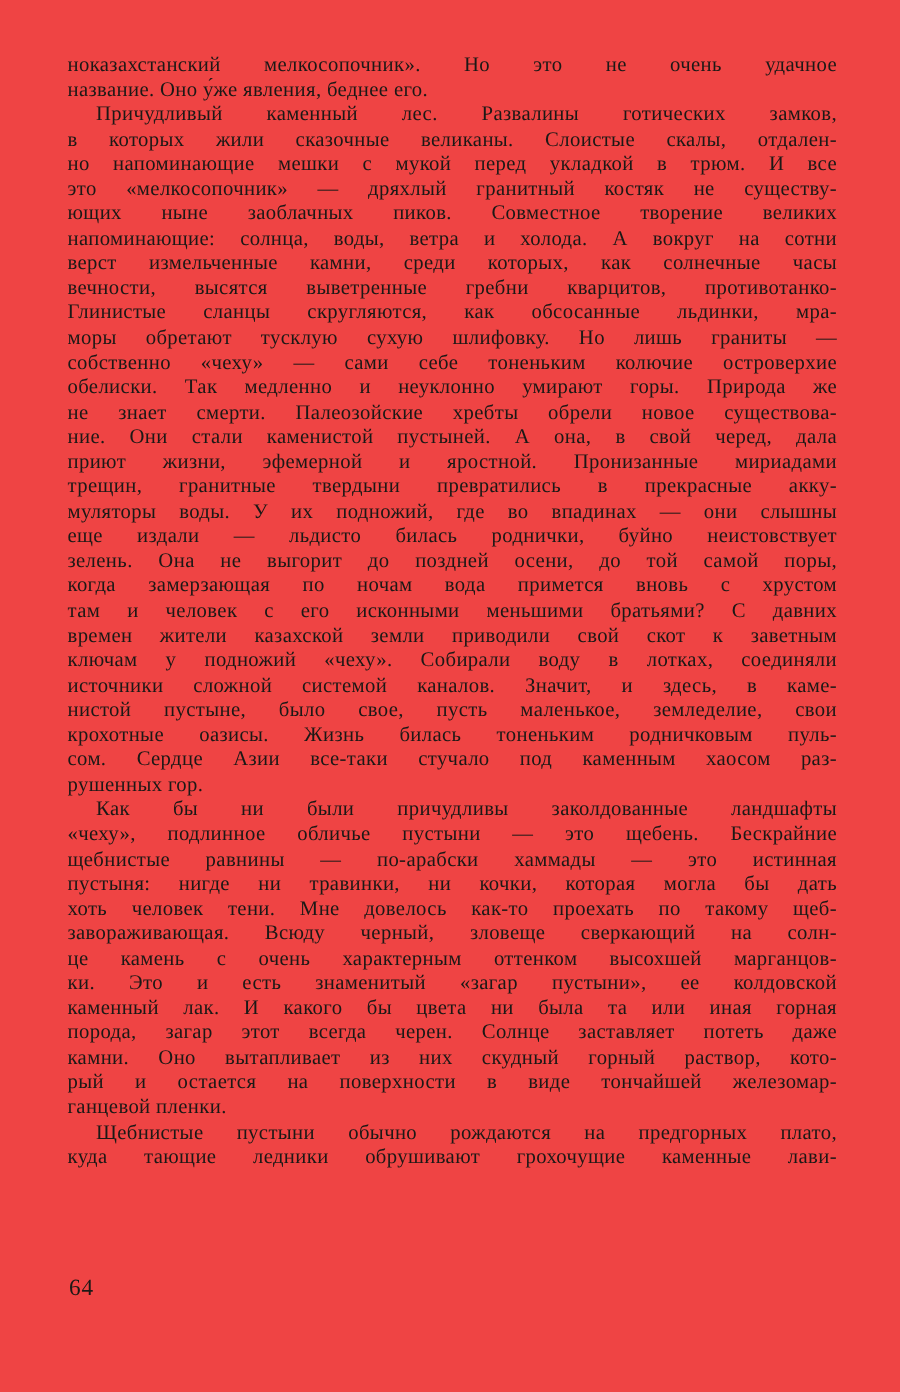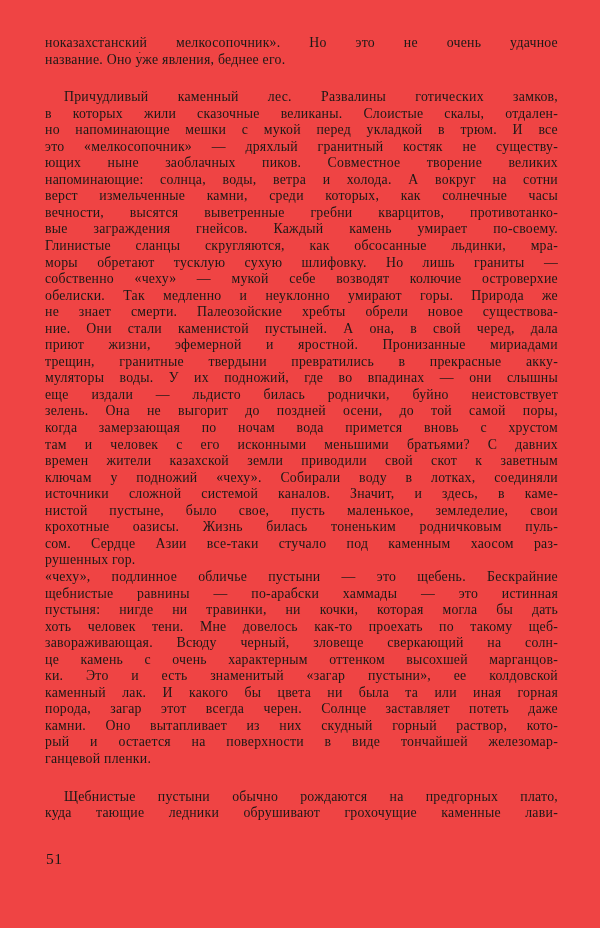--- a/index.html
+++ b/index.html
@@ -35,21 +35,20 @@
   }
   .text-line.justify {
     white-space: normal;
   }
   .text-line.para-end {
     text-align: right;
     text-align-last: left;
   }
   .text-line.indent {
     text-indent: 19px;
-    margin-top: 21px;
   }
   .page-number {
     position: absolute;
     left: 46px;
     top: 850px;
     font-size: 15.5px;
     letter-spacing: 0.5px;
     color: #1b1916;
   }
 </style>
@@ -61,50 +60,50 @@
       <div class="text-line justify">ноказахстанский мелкосопочник». Но это не очень удачное</div>
       <div class="text-line para-end">название. Оно у́же явления, беднее его.</div>
       <div class="text-line justify indent">Причудливый каменный лес. Развалины готических замков,</div>
       <div class="text-line justify">в которых жили сказочные великаны. Слоистые скалы, отдален-</div>
       <div class="text-line justify">но напоминающие мешки с мукой перед укладкой в трюм. И все</div>
       <div class="text-line justify">это «мелкосопочник» — дряхлый гранитный костяк не существу-</div>
       <div class="text-line justify">ющих ныне заоблачных пиков.  Совместное творение великих</div>
       <div class="text-line justify">напоминающие: солнца, воды,  ветра и холода. А вокруг на сотни</div>
       <div class="text-line justify">верст измельченные камни, среди которых, как солнечные часы</div>
       <div class="text-line justify">вечности, высятся выветренные гребни кварцитов, противотанко-</div>
-      <div class="text-line justify">вые заграждения гнейсов. Каждый камень умирает  по-своему.</div>
       <div class="text-line justify">Глинистые сланцы скругляются, как обсосанные льдинки, мра-</div>
       <div class="text-line justify">моры обретают тусклую сухую шлифовку. Но лишь граниты —</div>
-      <div class="text-line justify">собственно «чеху» — мукой себе возводят колючие островерхие</div>
+      <div class="text-line justify">собственно «чеху» — сами себе тоненьким колючие островерхие</div>
       <div class="text-line justify">обелиски. Так медленно и неуклонно умирают горы. Природа же</div>
       <div class="text-line justify">не знает смерти. Палеозойские хребты  обрели новое  существова-</div>
       <div class="text-line justify">ние. Они стали каменистой пустыней. А она, в свой черед, дала</div>
       <div class="text-line justify">приют жизни, эфемерной и яростной. Пронизанные мириадами</div>
       <div class="text-line justify">трещин, гранитные твердыни превратились в прекрасные акку-</div>
       <div class="text-line justify">муляторы воды. У их подножий, где во впадинах — они слышны</div>
       <div class="text-line justify">еще издали — льдисто билась роднички, буйно неистовствует</div>
       <div class="text-line justify">зелень.  Она не выгорит до поздней  осени, до той самой поры,</div>
       <div class="text-line justify">когда  замерзающая по ночам  вода примется  вновь с хрустом</div>
       <div class="text-line justify">там и человек с его исконными  меньшими братьями? С давних</div>
       <div class="text-line justify">времен жители казахской земли приводили свой скот к заветным</div>
       <div class="text-line justify">ключам у подножий «чеху». Собирали воду в лотках, соединяли</div>
       <div class="text-line justify">источники сложной системой  каналов. Значит, и здесь, в каме-</div>
       <div class="text-line justify">нистой  пустыне, было свое, пусть маленькое, земледелие, свои</div>
       <div class="text-line justify">крохотные оазисы. Жизнь билась тоненьким родничковым пуль-</div>
       <div class="text-line justify">сом. Сердце Азии все-таки  стучало под каменным хаосом раз-</div>
       <div class="text-line para-end">рушенных гор.</div>
+      <div class="text-line justify indent">Как бы ни  были  причудливы  заколдованные  ландшафты</div>
       <div class="text-line justify">«чеху», подлинное обличье пустыни — это щебень. Бескрайние</div>
       <div class="text-line justify">щебнистые  равнины — по-арабски  хаммады — это истинная</div>
       <div class="text-line justify">пустыня: нигде ни травинки, ни кочки,  которая могла бы дать</div>
       <div class="text-line justify">хоть человек тени. Мне довелось как-то проехать по такому щеб-</div>
       <div class="text-line justify">завораживающая. Всюду черный, зловеще сверкающий на солн-</div>
       <div class="text-line justify">це камень с очень характерным оттенком высохшей марганцов-</div>
       <div class="text-line justify">ки.  Это и есть  знаменитый  «загар  пустыни», ее колдовской</div>
       <div class="text-line justify">каменный лак. И какого бы цвета ни была та или иная  горная</div>
       <div class="text-line justify">порода, загар этот всегда черен. Солнце заставляет потеть даже</div>
       <div class="text-line justify">камни. Оно вытапливает из них скудный горный раствор, кото-</div>
       <div class="text-line justify">рый и остается на поверхности в виде тончайшей железомар-</div>
       <div class="text-line para-end">ганцевой пленки.</div>
       <div class="text-line justify indent">Щебнистые пустыни обычно рождаются на предгорных плато,</div>
       <div class="text-line justify">куда тающие ледники обрушивают грохочущие каменные лави-</div>
     </div>
-  <div class="page-number">51</div>
+  <div class="page-number">64</div>
 </div>
 
 </body></html>

